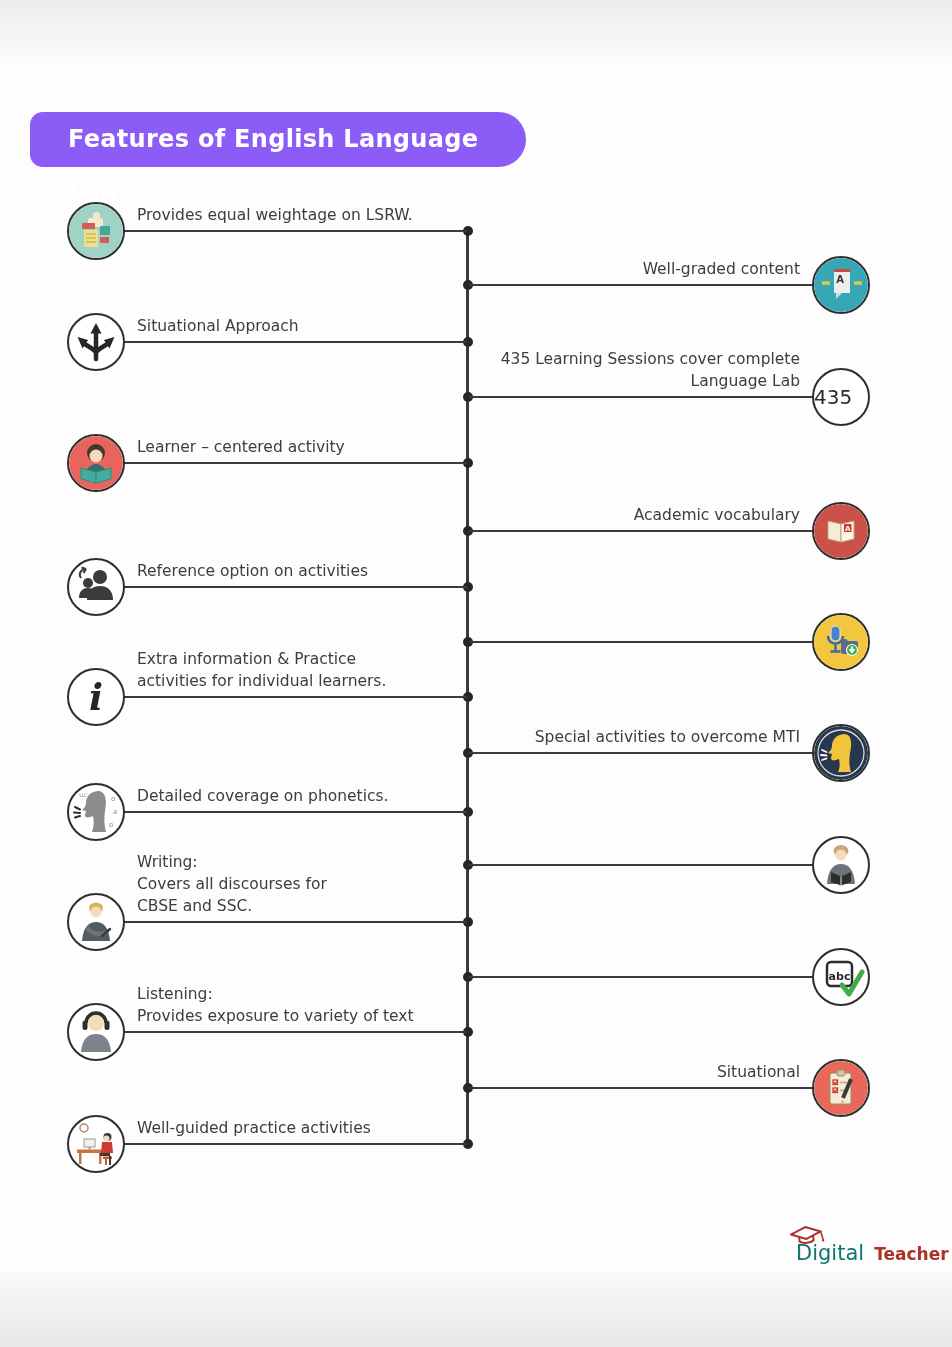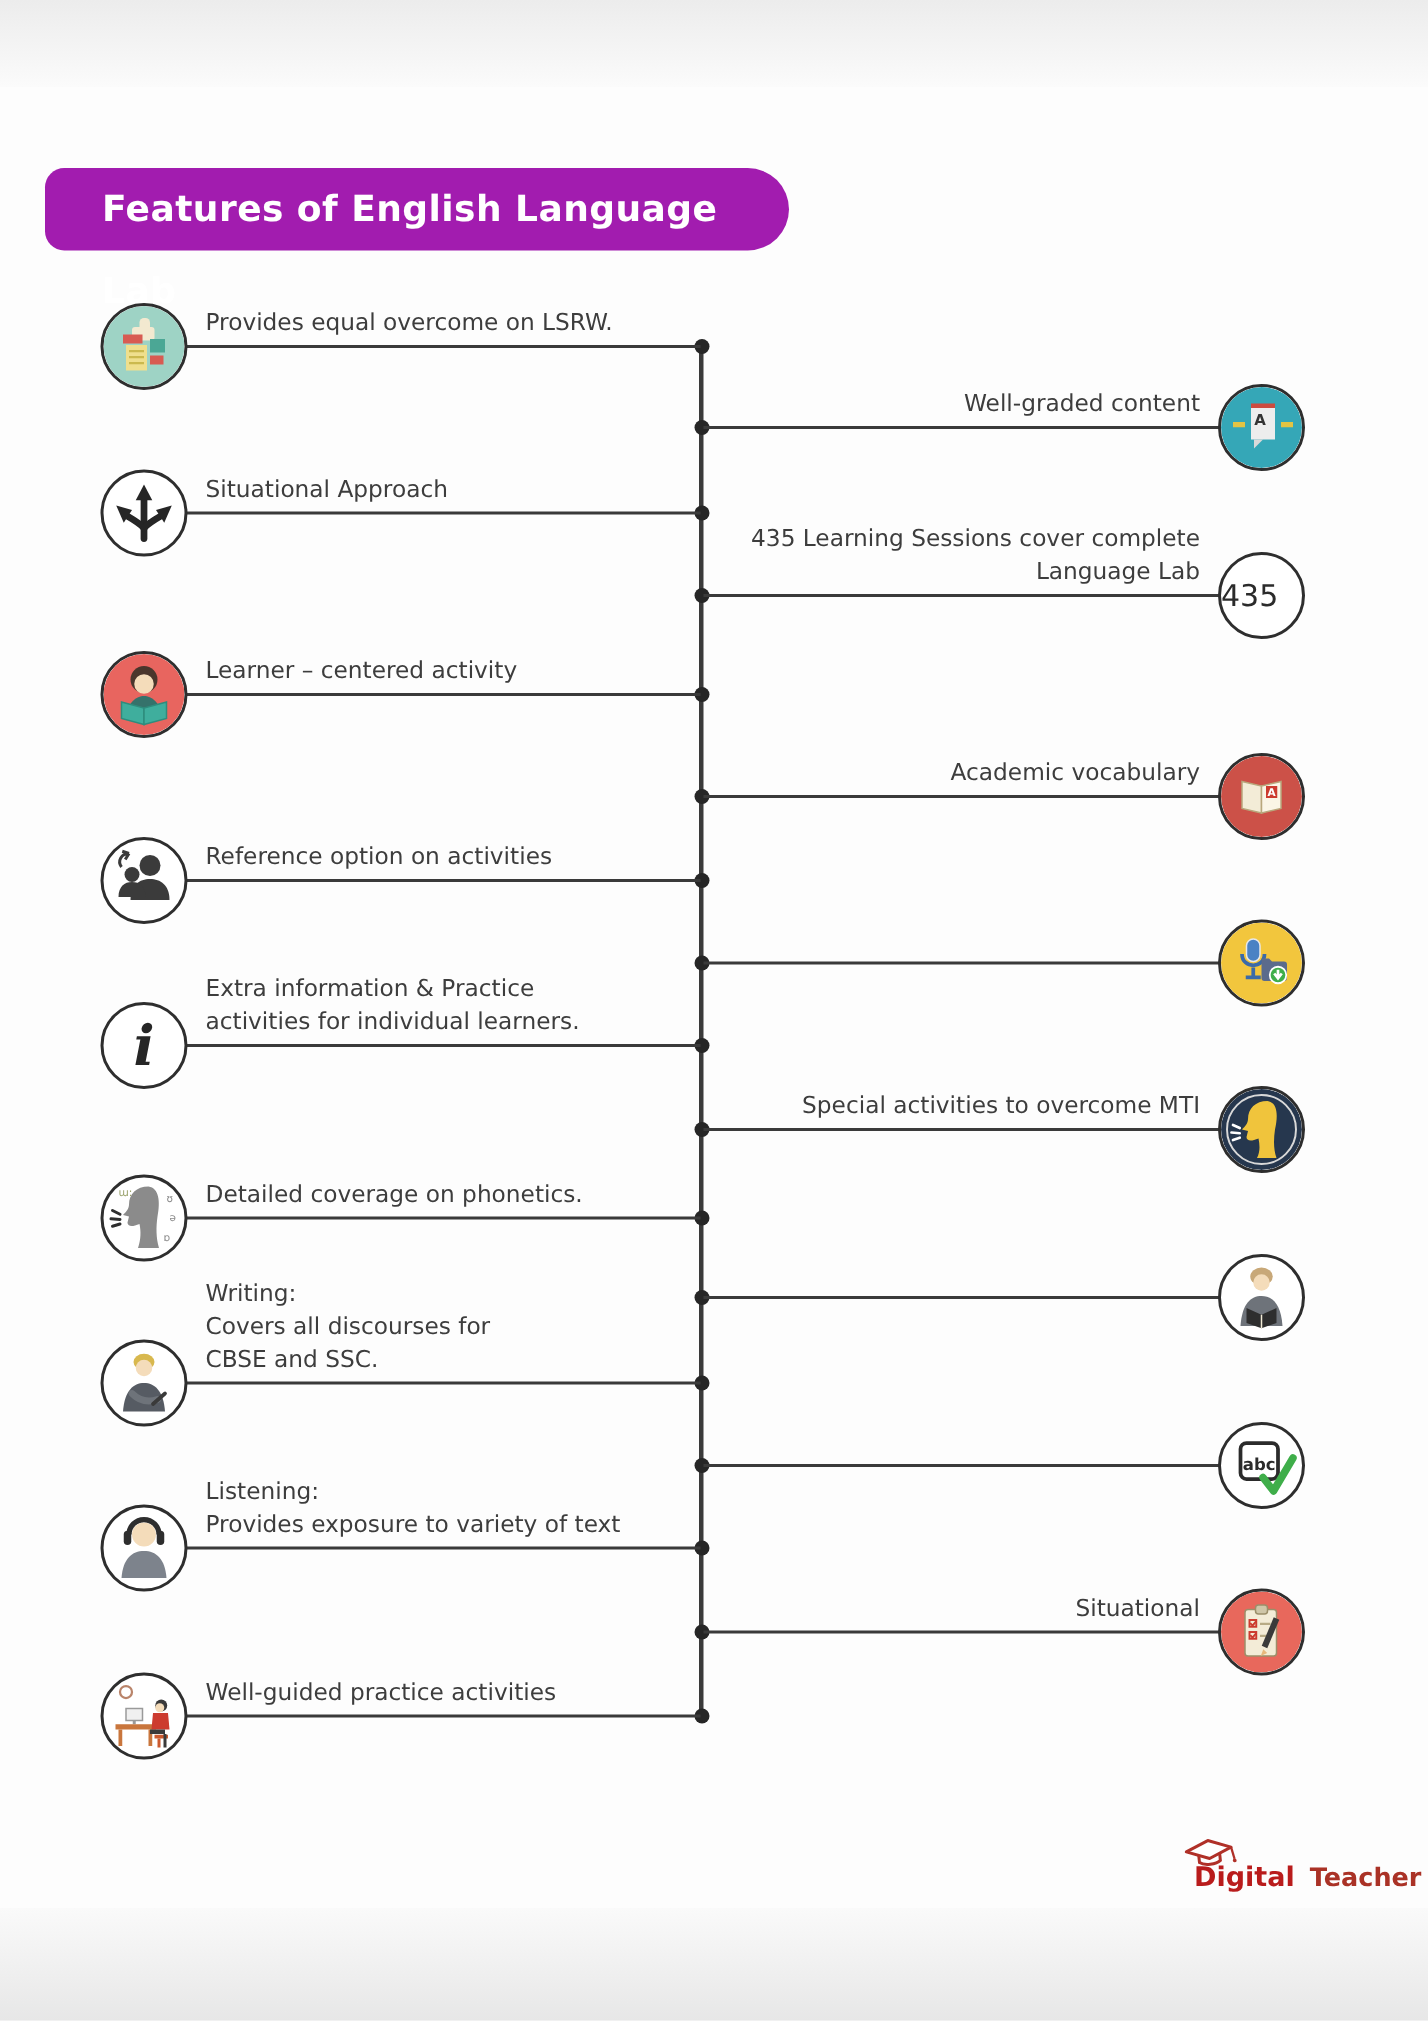--- a/index.html
+++ b/index.html
@@ -3,41 +3,41 @@
 <meta charset="utf-8">
 <style>
   html,body{margin:0;padding:0;background:#e9e9e9;}
   .page{position:relative;width:952px;height:1347px;background:#fdfdfd;
         font-family:"DejaVu Sans",sans-serif;overflow:hidden;margin:0 auto;}
   .strip-top{position:absolute;left:0;top:0;width:952px;height:58px;
         background:linear-gradient(#ececec,#fbfbfb);}
   .strip-bottom{position:absolute;left:0;top:1272px;width:952px;height:75px;
         background:linear-gradient(#fafafa,#e7e7e7);}
   .header-pill{position:absolute;left:30px;top:112px;width:496px;height:55px;
-        background:#a21caf;border-radius:14px 30px 30px 14px;color:#ffffff;
+        background:#8b5cf6;border-radius:14px 30px 30px 14px;color:#ffffff;
         font-weight:bold;font-size:24px;line-height:55px;padding-left:38px;
         box-sizing:border-box;letter-spacing:.3px;}
   .spine{position:absolute;left:466px;top:231px;width:3px;height:913px;background:#3a3a3a;}
   .hline{position:absolute;height:2px;background:#3a3a3a;}
   .hline.l{left:122px;width:345px;}
   .hline.r{left:469px;width:344px;}
   .dot{position:absolute;left:463px;width:10px;height:10px;border-radius:50%;background:#262626;}
   .icon-circle{position:absolute;width:58px;height:58px;border-radius:50%;
         border:2px solid #2e2e2e;background:#ffffff;box-sizing:border-box;overflow:hidden;}
   .icon-circle svg{display:block;}
   .icon-circle.badge{text-align:left;font-size:20px;color:#2b2b2b;line-height:54px;}
   .lbl{position:absolute;font-size:15.5px;color:#3d3d3d;line-height:22px;
         white-space:pre-line;}
   .lbl.l{left:137px;}
   .lbl.r{right:152px;text-align:right;}
   .lbl.rl{left:497px;text-align:left;}
   .logo{position:absolute;left:788px;top:1224px;width:150px;height:42px;}
   .logo .cap{position:absolute;left:0;top:0;transform:rotate(-6deg);}
   .logo .words{position:absolute;left:8px;top:17px;white-space:nowrap;}
-  .logo .w1{font-size:18px;font-weight:bold;color:#b91c1c;}
+  .logo .w1{font-size:21px;font-weight:normal;color:#0f766e;}
   .logo .w2{font-size:17px;font-weight:bold;color:#aa3226;margin-left:5px;}
   .logo .w3{font-size:9px;font-weight:bold;color:#1d3f70;}
 </style>
 </head>
 <body>
 
 <div class="page">
   <div class="strip-top"></div>
   <div class="strip-bottom"></div>
 
@@ -278,21 +278,21 @@
       </g>
       <g stroke="#b8ab85" stroke-width="1.5">
         <line x1="26" y1="21.5" x2="33" y2="21.5"></line>
         <line x1="26" y1="29.5" x2="33" y2="29.5"></line>
       </g>
       <line x1="37" y1="18" x2="29" y2="37" stroke="#3a3a3a" stroke-width="4"></line>
       <path d="M28.2 38.5 L26.5 43 L30.8 41 Z" fill="#e8b87c"></path>
     </svg>
   </div>
 
-  <div class="lbl l" style="bottom:1121px">Provides equal overcome on LSRW.</div>
+  <div class="lbl l" style="bottom:1121px">Provides equal weightage on LSRW.</div>
   <div class="lbl l" style="bottom:1010px">Situational Approach</div>
   <div class="lbl l" style="bottom:889px">Learner – centered activity</div>
   <div class="lbl l" style="bottom:765px">Reference option on activities</div>
   <div class="lbl l" style="bottom:655px">Extra information &amp; Practice
 activities for individual learners.</div>
   <div class="lbl l" style="bottom:540px">Detailed coverage on phonetics.</div>
   <div class="lbl l" style="bottom:430px">Writing:
 Covers all discourses for
 CBSE and SSC.</div>
   <div class="lbl l" style="bottom:320px">Listening:

